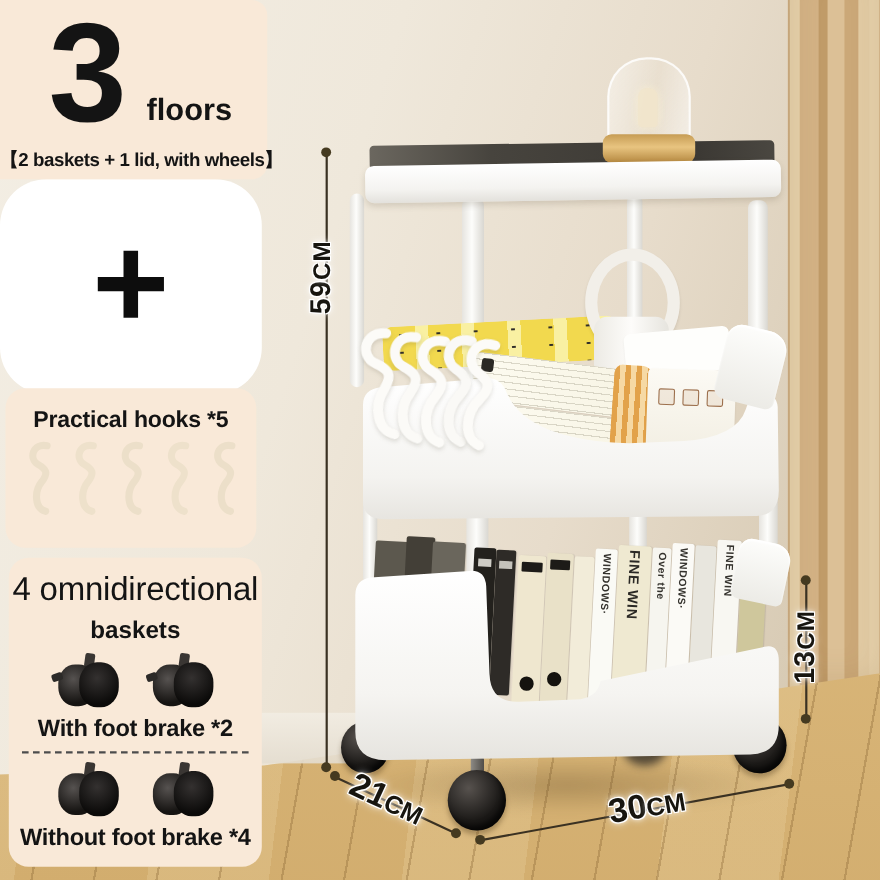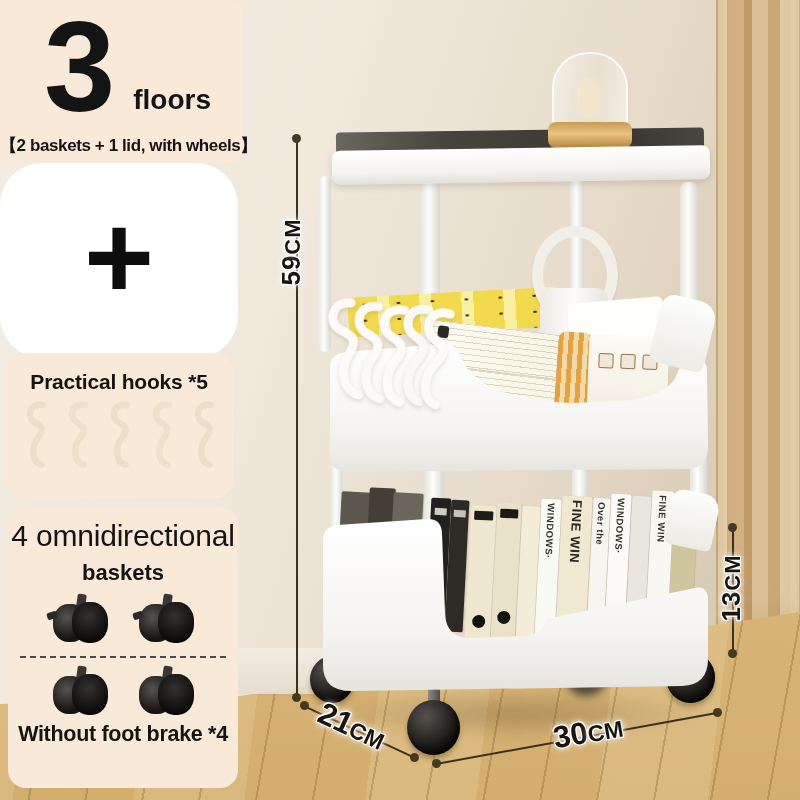--- a/index.html
+++ b/index.html
@@ -337,20 +337,21 @@
           <div class="pc-wr"></div>
           <div class="pc-brake"></div>
         </div>
       <div class="pcaster">
           <div class="pc-stem"></div>
           <div class="pc-wl"></div>
           <div class="pc-wr"></div>
           <div class="pc-brake"></div>
         </div>
     </div>
+    <div class="pc-caption">With foot brake *2</div>
     <hr class="pc-divider">
     <div class="pc-row">
       <div class="pcaster">
           <div class="pc-stem"></div>
           <div class="pc-wl"></div>
           <div class="pc-wr"></div>
         </div>
       <div class="pcaster">
           <div class="pc-stem"></div>
           <div class="pc-wl"></div>

